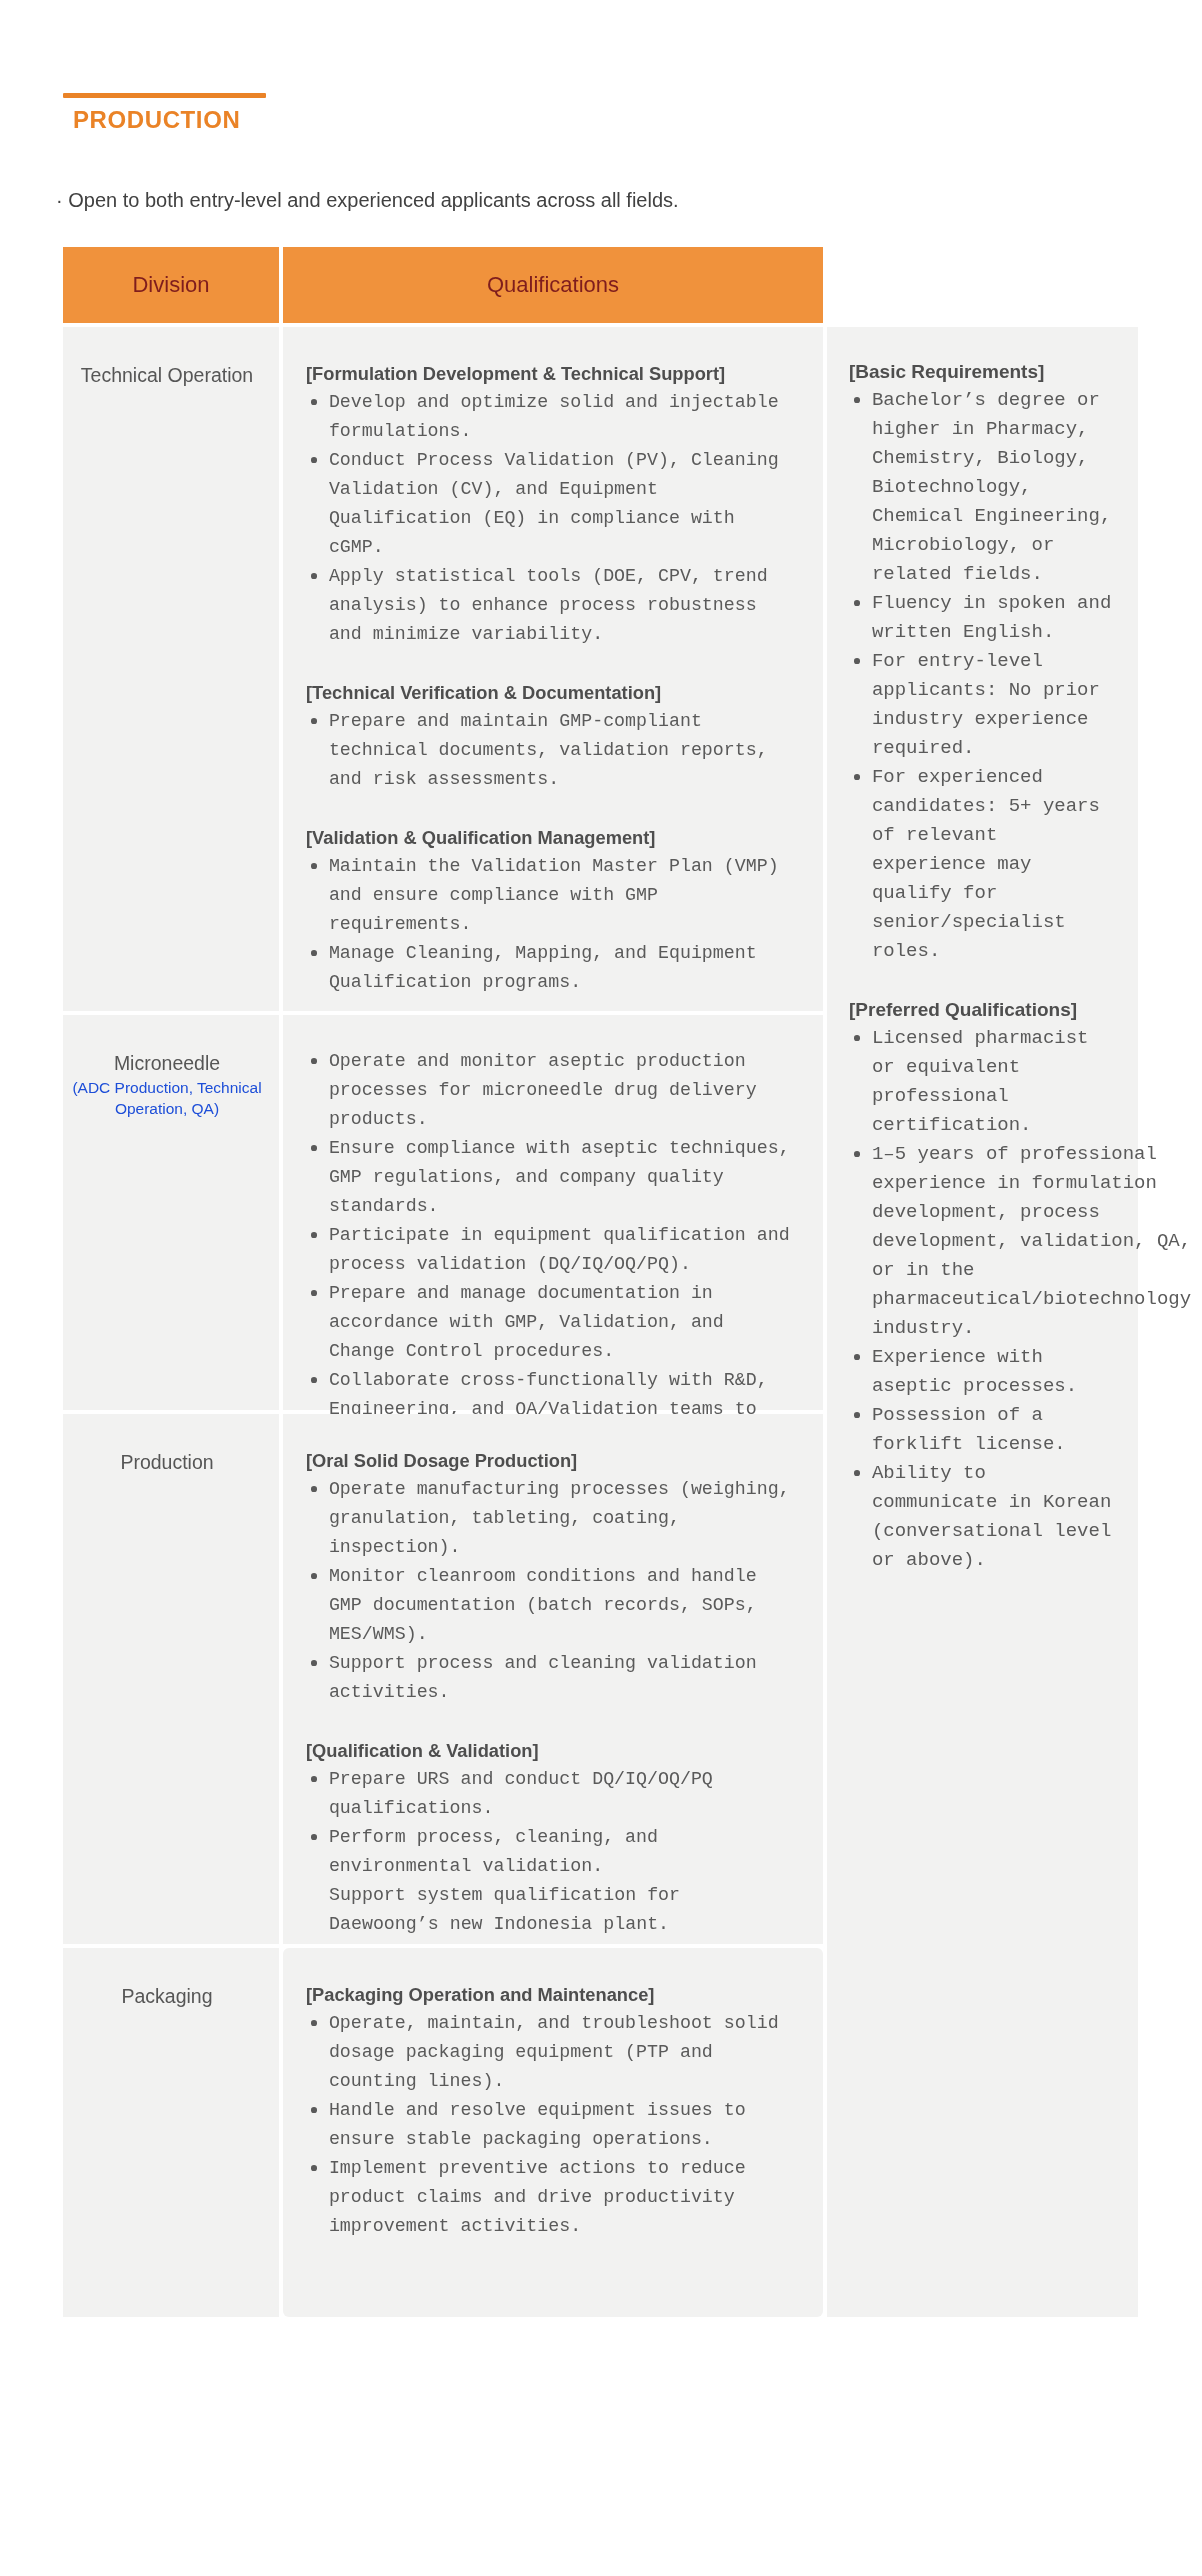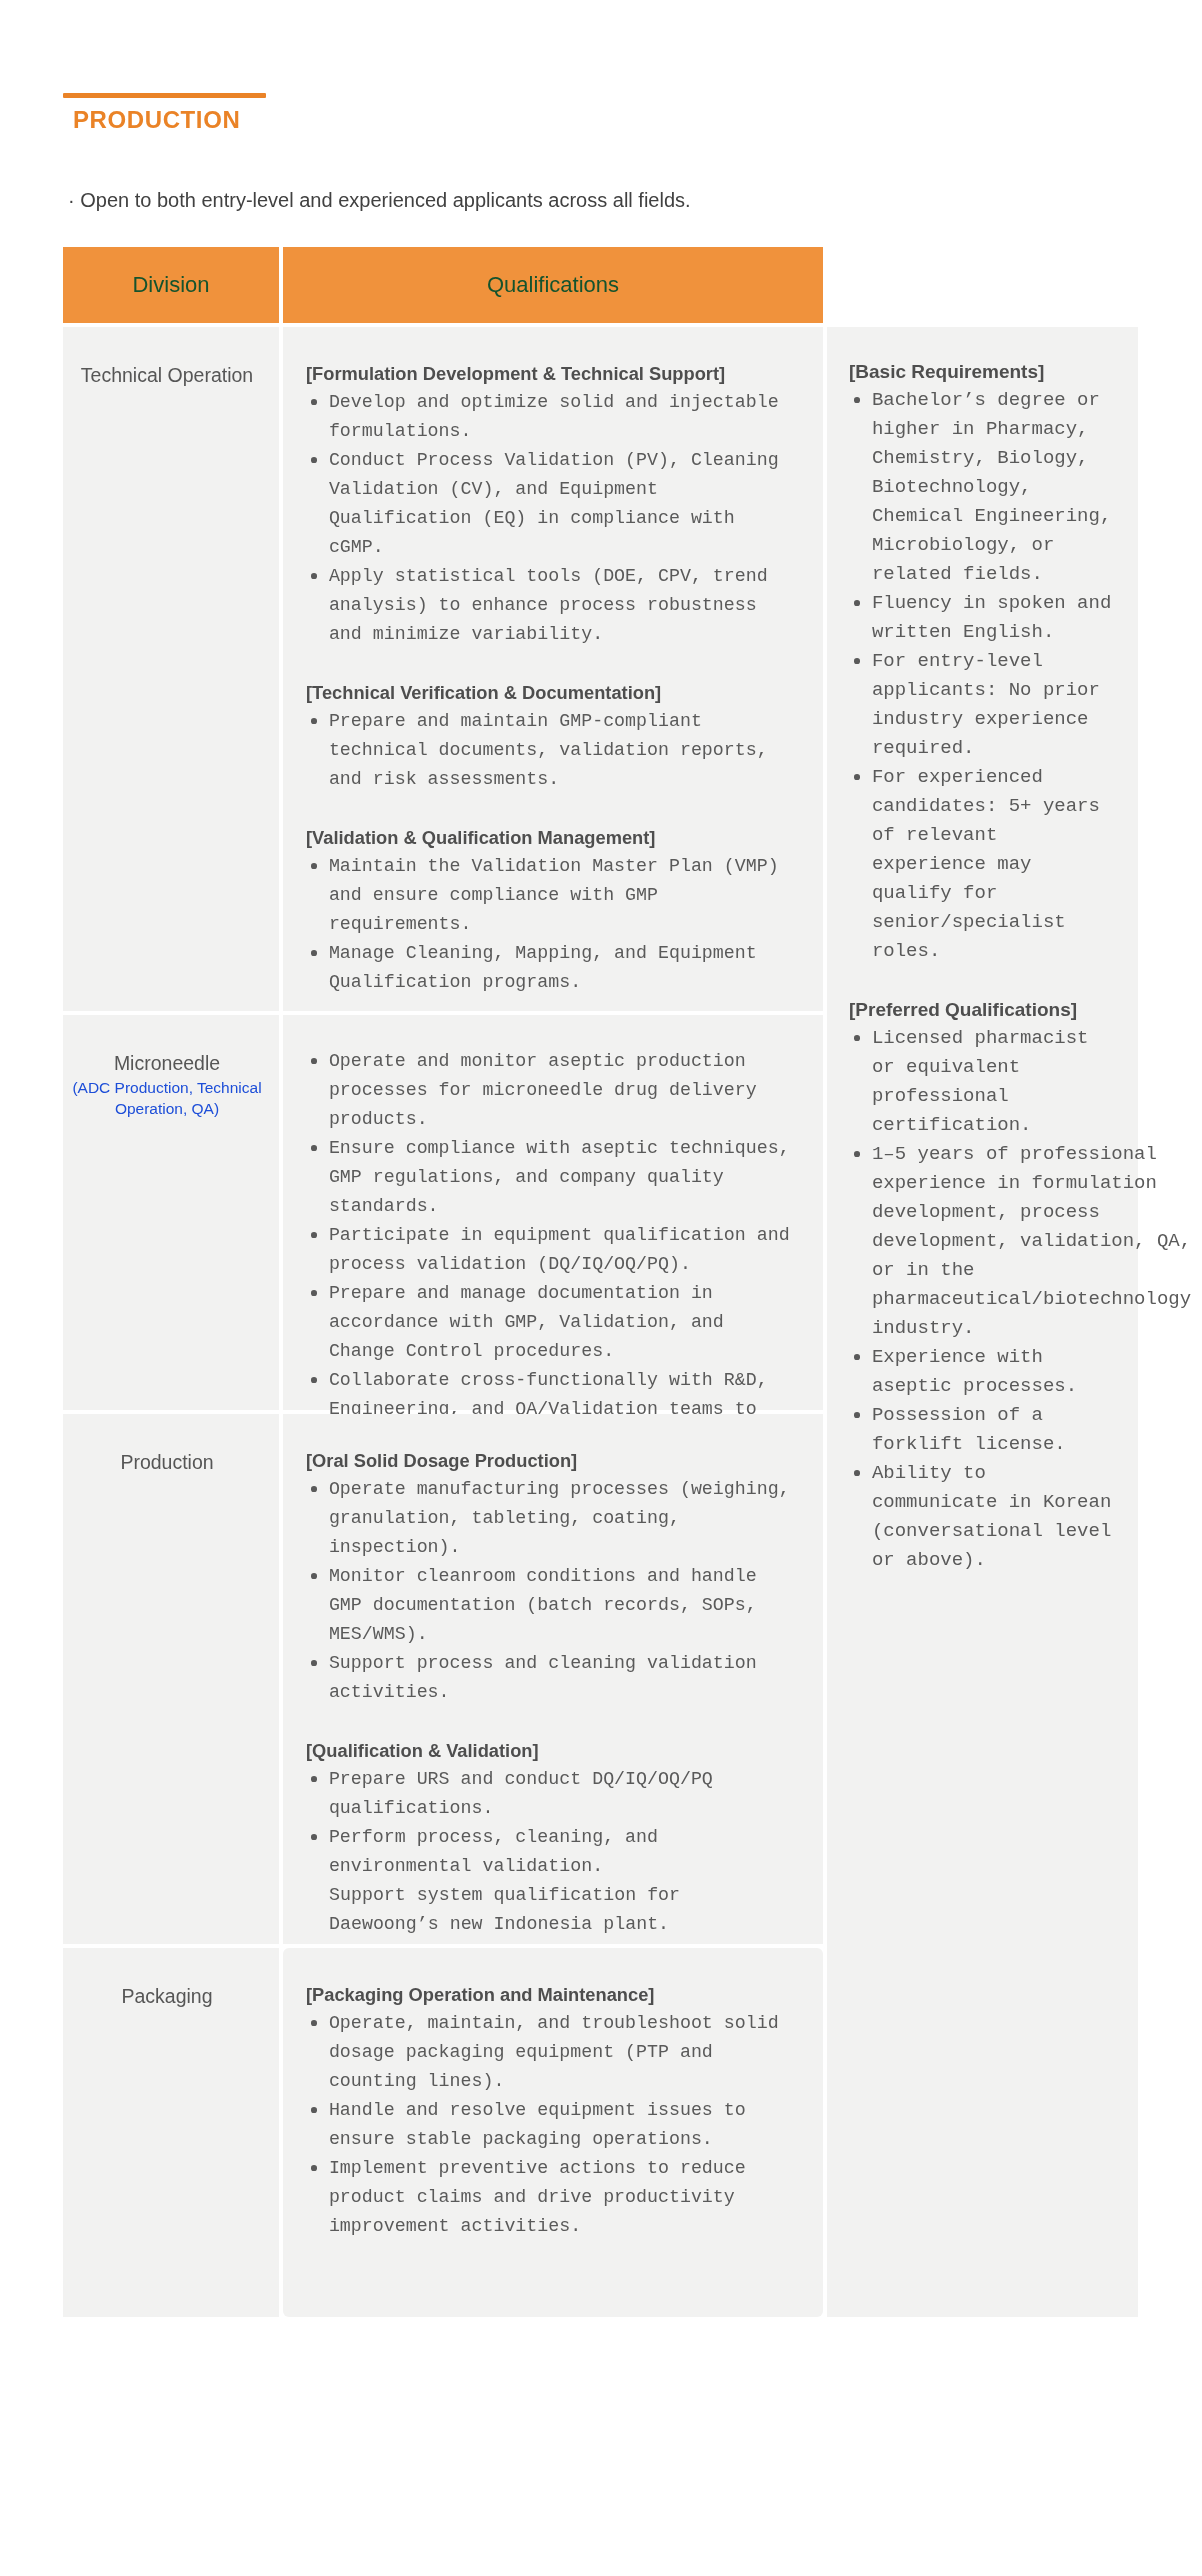--- a/index.html
+++ b/index.html
@@ -17,33 +17,33 @@
   }
   .accent-line{
     position:absolute;left:63px;top:93px;width:203px;height:5.2px;
     background:var(--accent);border-radius:1.1px;
   }
   .page-title{
     position:absolute;left:73px;top:106px;
     font-size:24px;font-weight:700;color:var(--accent);letter-spacing:0.6px;
   }
   .intro{
-    position:absolute;left:68px;top:189px;
+    position:absolute;left:56px;top:189px;
     font-size:20px;color:#414141;
   }
   .table{
     position:absolute;left:63px;top:247px;width:1076px;
     display:grid;
     grid-template-columns:216px 540px 311px;
     grid-template-rows:76px 684px 395px 530px 369px;
     gap:4px;
     background:#ffffff;
   }
   .th{
-    background:var(--header-bg);color:#14532d;
+    background:var(--header-bg);color:#7f1d1d;
     display:flex;align-items:center;justify-content:center;
     font-size:22px;font-weight:500;
   }
   .cell{background:var(--cell-bg);}
   .division-cell{
     text-align:center;padding:35px 8px 0 0;
     font-size:19.5px;color:#565656;line-height:26px;
   }
   .division-sub{
     font-size:15.5px;line-height:20.6px;color:#1d4ed8;margin-top:2.3px;

